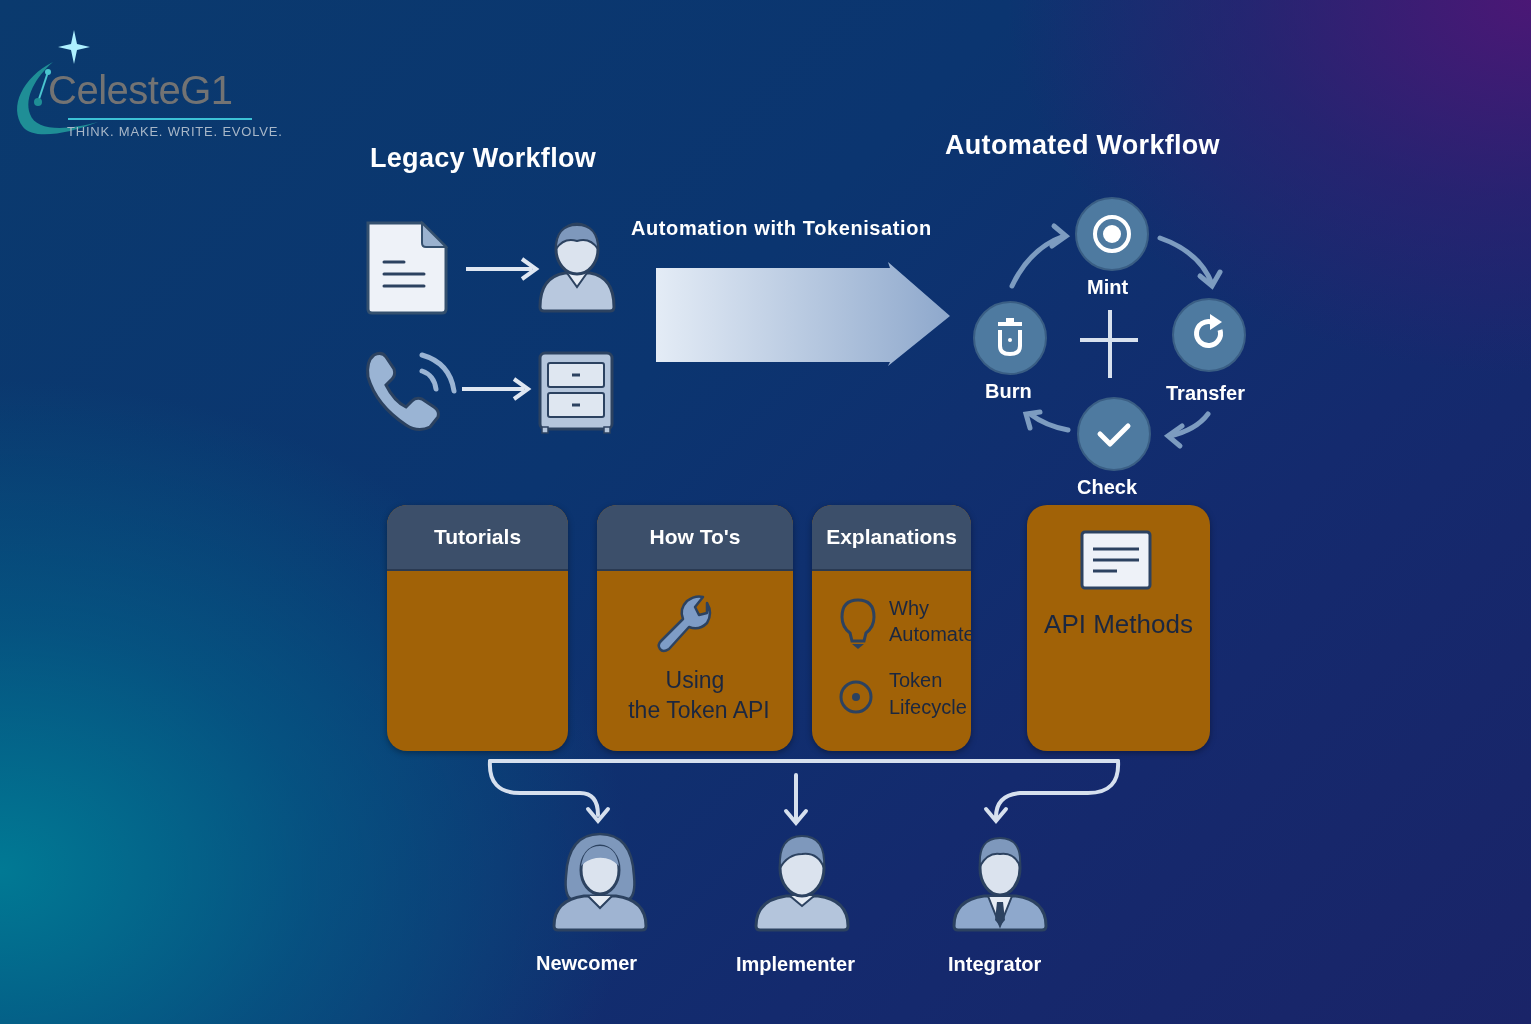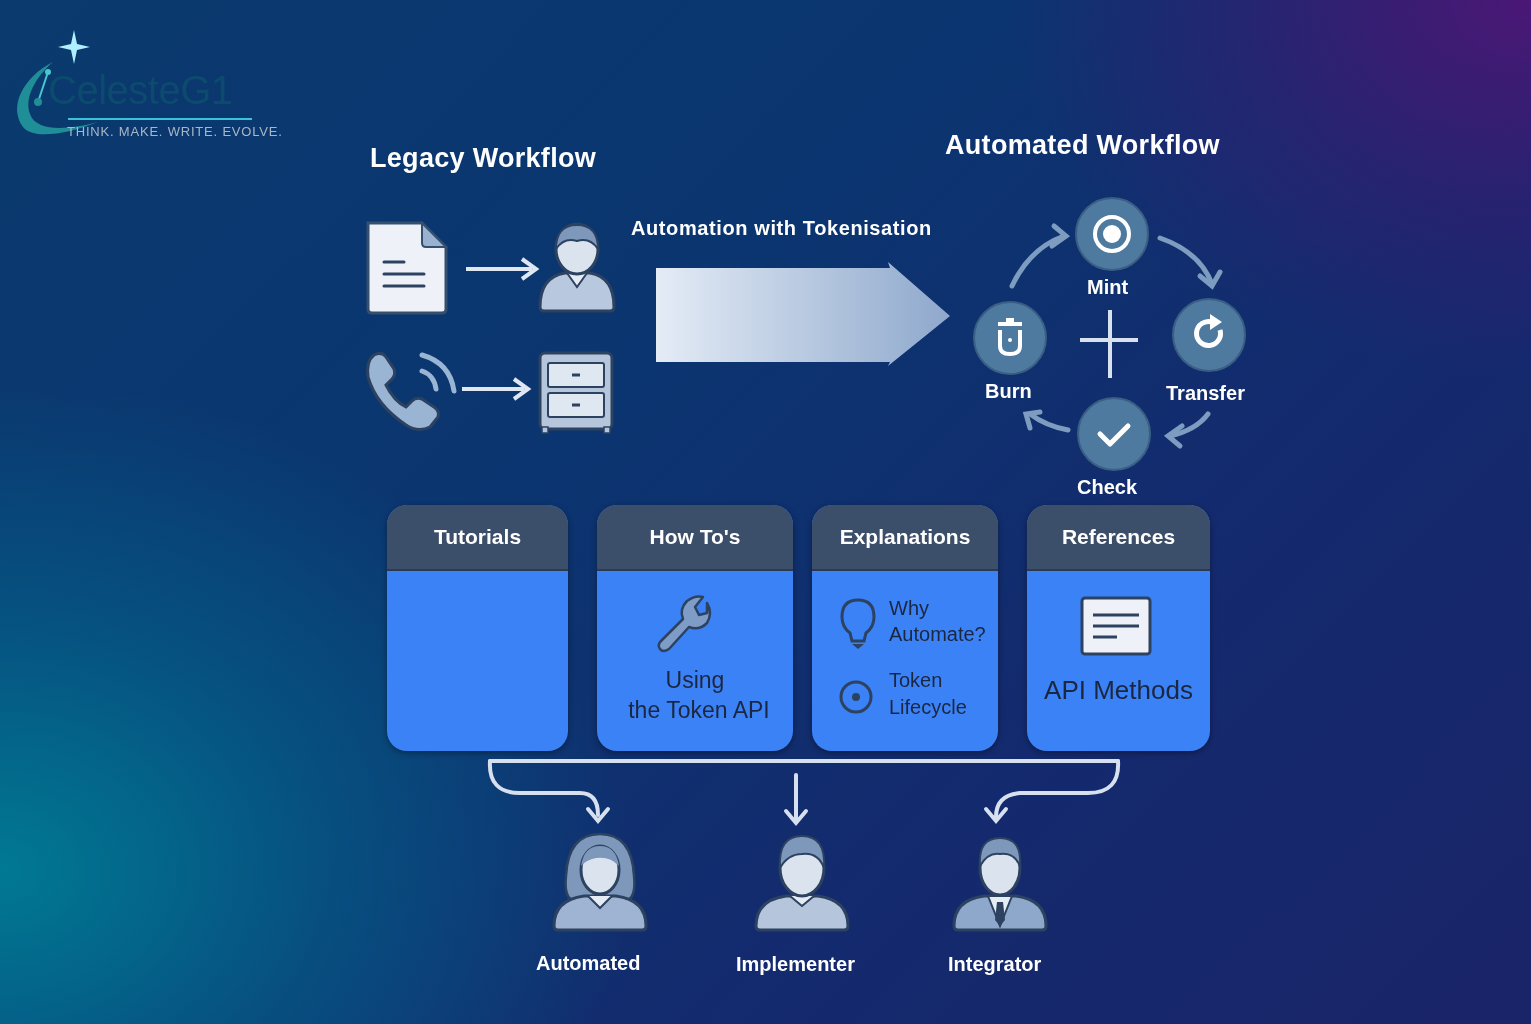--- a/index.html
+++ b/index.html
@@ -8,26 +8,26 @@
     font-family:"Liberation Sans", sans-serif;
     background:
       radial-gradient(ellipse 900px 700px at 0% 85%, rgba(0,125,150,0.95) 0%, rgba(0,110,145,0.5) 35%, rgba(0,80,130,0) 70%),
       radial-gradient(ellipse 700px 500px at 100% 0%, rgba(78,22,118,0.95) 0%, rgba(60,25,115,0.5) 40%, rgba(40,30,110,0) 75%),
       linear-gradient(135deg, #0a3a6e 0%, #0b3570 40%, #142a6e 70%, #1a2468 100%);
   }
   .abs { position:absolute; }
   .bold { font-weight:bold; color:#fff; }
   .heading { font-size:27px; letter-spacing:0.3px; }
   .label { font-size:20px; }
-  .logo-text { position:absolute; left:48px; top:68px; font-size:40px; color:#0c4a6e; letter-spacing:-0.5px; }
+  .logo-text { position:absolute; left:48px; top:68px; font-size:40px; color:#737373; letter-spacing:-0.5px; }
   .logo-line { position:absolute; left:68px; top:118px; width:184px; height:2px; background:#3cc2d6; }
   .logo-tag { position:absolute; left:67px; top:124px; font-size:13px; color:#a8b7c8; letter-spacing:0.8px; }
   .card {
     position:absolute; top:505px; height:246px; border-radius:20px; overflow:hidden;
-    background:#3b82f6; box-shadow:0 2px 6px rgba(0,0,0,0.35);
+    background:#a16207; box-shadow:0 2px 6px rgba(0,0,0,0.35);
   }
   .card-head {
     height:64px; background:#3c4f6a; color:#fff; font-weight:bold; font-size:21px;
     display:flex; align-items:center; justify-content:center; border-bottom:2px solid #2a3a52;
   }
   .card-body { position:relative; height:180px; color:#1a2640;text-decoration:underline; }
   .card-text { position:absolute; left:0; right:0; text-align:center; font-size:23px; line-height:30px; color:#1b2740; }
   .exp-text { position:absolute; font-size:20px; line-height:26px; color:#1b2740; }
   svg { overflow:visible; }
 </style>
@@ -160,40 +160,39 @@
   <div class="card-head">How To's</div>
   <div class="card-body">
     <svg class="abs" style="left:60px;top:24px" width="60" height="60">
       <path d="M50 8 Q56 18 50 28 Q42 36 32 32 L12 54 Q6 58 3 54 Q0 50 4 46 L26 24 Q22 14 30 6 Q38 0 46 2 L38 12 L42 20 L50 18 Z" fill="#7e9cc6" stroke="#2c4260" stroke-width="2.5" stroke-linejoin="round"></path>
     </svg>
     <div class="card-text" style="top:94px">Using</div>
     <div class="card-text" style="top:124px;left:8px">the Token API</div>
   </div>
 </div>
 
-<div class="card" style="left:812px;width:186px">
+<div class="card" style="left:812px;width:159px">
   <div class="card-head">Explanations</div>
   <div class="card-body">
     <svg class="abs" style="left:26px;top:26px" width="40" height="56">
       <path d="M20 3 Q36 3 36 20 Q36 30 28 36 L26 44 H14 L12 36 Q4 30 4 20 Q4 3 20 3 Z" fill="none" stroke="#2c4260" stroke-width="3"></path>
       <path d="M14 47 H26 L20 52 Z" fill="#2c4260"></path>
     </svg>
     <div class="exp-text" style="left:77px;top:24px">Why</div>
     <div class="exp-text" style="left:77px;top:50px">Automate?</div>
     <svg class="abs" style="left:26px;top:108px" width="40" height="40">
       <circle cx="18" cy="18" r="15" fill="none" stroke="#2c4260" stroke-width="3"></circle>
       <circle cx="18" cy="18" r="4" fill="#2c4260"></circle>
     </svg>
     <div class="exp-text" style="left:77px;top:96px">Token</div>
     <div class="exp-text" style="left:77px;top:123px">Lifecycle</div>
   </div>
 </div>
 
 <div class="card" style="left:1027px;width:183px">
-  <div class="card-head">References</div>
   <div class="card-body">
     <svg class="abs" style="left:52px;top:24px" width="74" height="62">
       <rect x="3" y="3" width="68" height="56" rx="3" fill="#eef2f8" stroke="#2c4260" stroke-width="3"></rect>
       <line x1="14" y1="20" x2="60" y2="20" stroke="#2c4260" stroke-width="3"></line>
       <line x1="14" y1="31" x2="60" y2="31" stroke="#2c4260" stroke-width="3"></line>
       <line x1="14" y1="42" x2="38" y2="42" stroke="#2c4260" stroke-width="3"></line>
     </svg>
     <div class="card-text" style="top:104px;font-size:26px">API Methods</div>
   </div>
 </div>
@@ -224,15 +223,15 @@
   <path d="M28 38 Q26 6 50 6 Q74 6 72 38 Q66 22 50 24 Q36 24 28 38 Z" fill="#7e98bc" stroke="#2c4260" stroke-width="2"></path>
 </svg>
 <svg class="abs" style="left:950px;top:830px" width="100" height="105">
   <path d="M4 96 Q4 70 34 66 H66 Q96 70 96 96 Q96 100 92 100 H8 Q4 100 4 96 Z" fill="#8ea8cc" stroke="#2c4260" stroke-width="3"></path>
   <path d="M38 66 L50 96 L62 66 Z" fill="#e6ecf4" stroke="#2c4260" stroke-width="2"></path>
   <path d="M47 72 L53 72 L55 90 L50 96 L45 90 Z" fill="#2c4260"></path>
   <ellipse cx="50" cy="38" rx="20" ry="27" fill="#dbe3ee" stroke="#2c4260" stroke-width="3"></ellipse>
   <path d="M30 36 Q28 8 50 8 Q72 8 70 36 Q64 22 50 24 Q38 22 30 36 Z" fill="#7e98bc" stroke="#2c4260" stroke-width="2"></path>
 </svg>
 
-<div class="abs bold label" style="left:536px;top:952px">Automated</div>
+<div class="abs bold label" style="left:536px;top:952px">Newcomer</div>
 <div class="abs bold label" style="left:736px;top:953px">Implementer</div>
 <div class="abs bold label" style="left:948px;top:953px">Integrator</div>
 
 </body></html>

